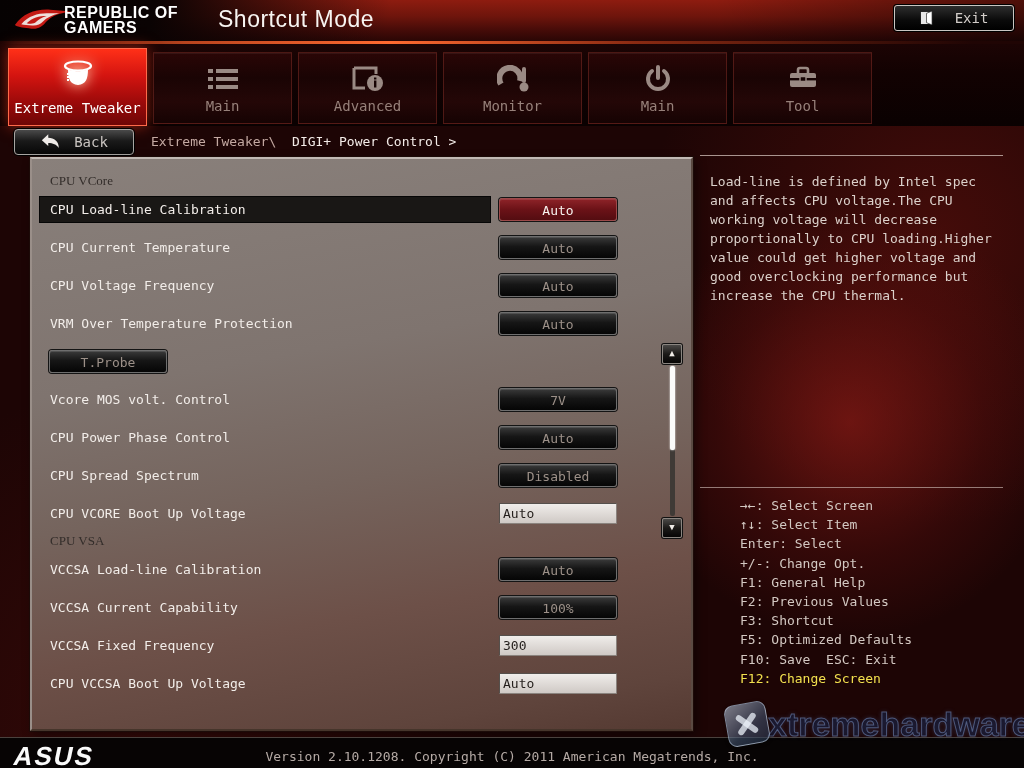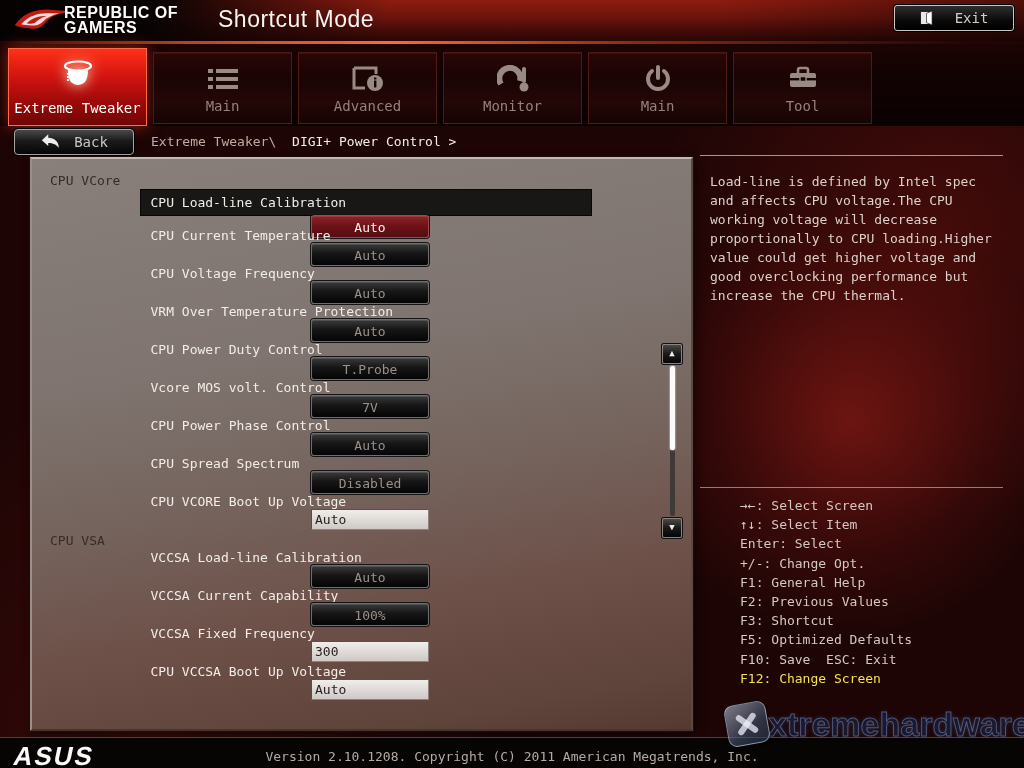--- a/index.html
+++ b/index.html
@@ -50,22 +50,22 @@
     border:1px solid #a8a5a2;border-radius:4px;box-shadow:0 0 0 1px #000;color:#c9c4c0;font-size:14px;cursor:pointer;}
   .crumb-text{margin-left:17px;font-size:13px;}
   .crumb-parent{color:#c4a9a2;text-align:right;}
   .crumb-current{color:#f4ece8;margin-left:8px;}
   
   .panel{position:absolute;left:30px;top:157px;width:663px;height:574px;box-sizing:border-box;
     background:linear-gradient(170deg,#89807b 0%,#7f746f 35%,#75645d 55%,#6d5048 75%,#5f443c 92%,#553a32 100%);
     border-top:2px solid #c2bab5;border-left:2px solid #9a8f89;border-right:2px solid #5a4a42;border-bottom:2px solid #46352b;
     box-shadow:0 0 0 1px #1c0b08,3px 4px 10px rgba(0,0,0,.45);}
   .panel-content{padding-top:13px;}
-  .group-header{height:18px;line-height:18px;padding-left:18px;font-size:13px;color:#332d2a;}
-  .row{display:flex;align-items:center;height:38px;padding-left:8px;flex-direction:column;}
+  .group-header{height:18px;line-height:18px;padding-left:18px;font-size:13px;color:#332d2a;font-family:Liberation Serif, serif;}
+  .row{display:flex;align-items:center;height:38px;padding-left:8px;}
   .row-label{width:450px;box-sizing:border-box;padding-left:10px;font-size:13px;color:#f2ede9;}
   .row.selected .row-label{background:#191715;box-shadow:0 0 0 1px #060606;height:25px;line-height:25px;}
   .ctrl{width:118px;margin-left:9px;display:flex;}
   .val-btn{width:118px;height:23px;line-height:23px;box-sizing:border-box;text-align:center;font-size:13px;color:#9c9088;
     background:linear-gradient(180deg,#3a3a3a 0%,#161616 45%,#050505 100%);
     border:1px solid #6e6e6e;border-radius:3px;box-shadow:0 0 0 1px #141414,inset 0 1px 0 rgba(255,255,255,.12);cursor:pointer;}
   .val-btn.red{color:#f7f2ee;background:linear-gradient(180deg,#8e2328 0%,#6b1217 50%,#540d11 100%);border-color:#9c4a4a;}
   .val-input{width:118px;height:21px;box-sizing:border-box;font-family:"DejaVu Sans Mono",monospace;font-size:13px;color:#241f1c;
     background:linear-gradient(180deg,#f0edea,#cfc9c5);border:1px solid #55504c;border-right-color:#8a837e;border-bottom-color:#8a837e;
     padding:0 3px;border-radius:1px;}
@@ -236,21 +236,20 @@
           <div class="val-btn">Auto</div>
         </div>
     </div>
     <div class="row">
       <div class="row-label">VRM Over Temperature Protection</div>
       <div class="ctrl">
           <div class="val-btn">Auto</div>
         </div>
     </div>
     <div class="row">
-      <div class="row-label">CPU Power Duty Control</div>
       <div class="ctrl">
           <div class="val-btn">T.Probe</div>
         </div>
     </div>
     <div class="row">
       <div class="row-label">Vcore MOS volt. Control</div>
       <div class="ctrl">
           <div class="val-btn">7V</div>
         </div>
     </div>

